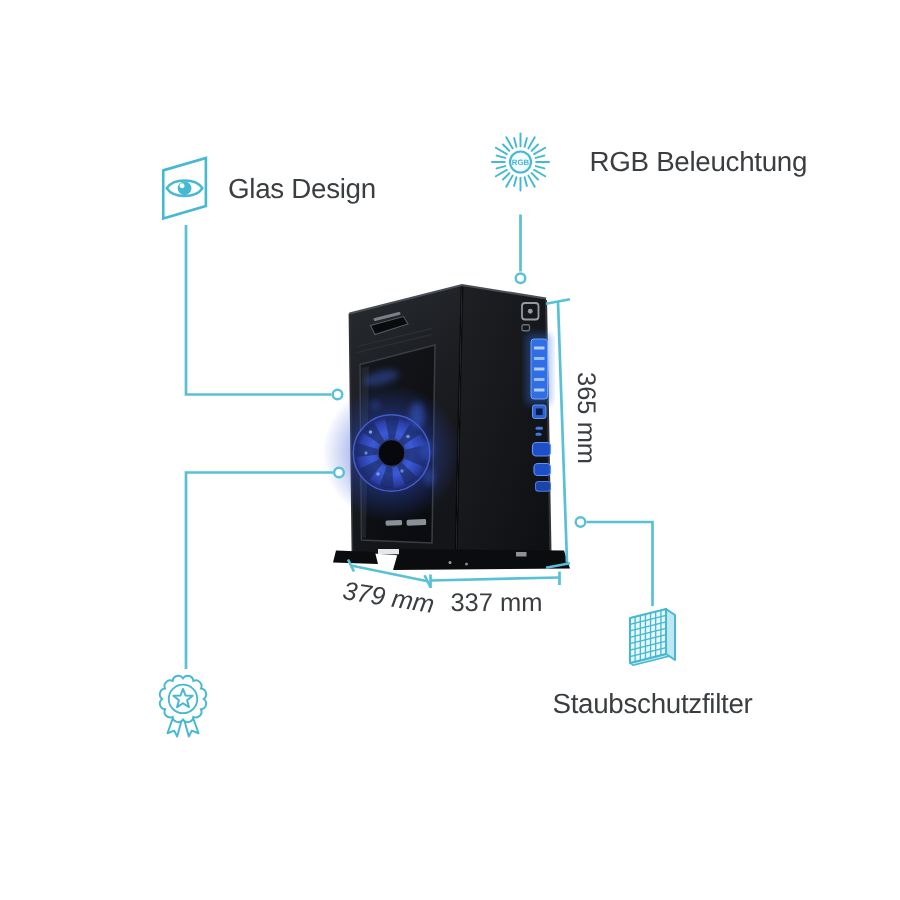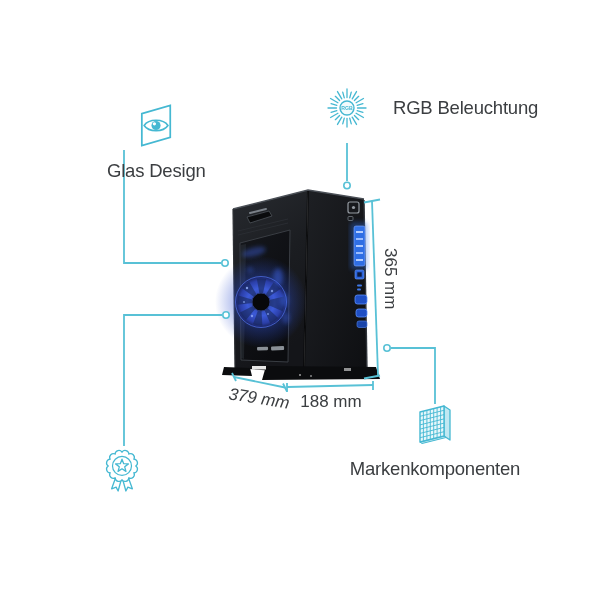--- a/index.html
+++ b/index.html
@@ -5,21 +5,21 @@
   html,body{margin:0;padding:0;background:#ffffff;}
   .canvas{
     position:relative;width:600px;height:600px;background:#ffffff;overflow:hidden;
     font-family:"Liberation Sans", sans-serif;color:#3b3e41;
   }
   .art{position:absolute;left:0;top:0;}
   .feature{position:absolute;display:flex;align-items:center;}
   .feature .label{
     font-size:18.5px;color:#3b3e41;letter-spacing:-0.2px;white-space:nowrap;
   }
-  .f-glas{left:107px;top:103px;gap:12px;flex-direction:column;}
+  .f-glas{left:107px;top:103px;gap:12px;}
   .f-rgb{left:327px;top:88px;gap:26px;}
   .f-marken{left:103px;top:446px;gap:9px;}
   .f-staub{left:365px;top:404px;width:140px;flex-direction:column;gap:10px;}
   .f-staub .label{text-align:center;}
   .dim{position:absolute;font-size:17px;color:#3b3e41;white-space:nowrap;text-align:center;}
   .dim-365{left:360px;top:268px;width:60px;transform:rotate(90deg);}
   .dim-379{left:222px;top:389px;width:74px;transform:rotate(9deg);font-style:italic;}
   .dim-188{left:294px;top:392px;width:74px;}
   svg{display:block;}
 </style>
@@ -233,20 +233,20 @@
         <line x1="21.1" y1="3.7" x2="21.1" y2="33.7"></line>
           <line x1="24.6" y1="2.9" x2="24.6" y2="32.9"></line>
         <line x1="4" y1="12.3" x2="28" y2="6.3"></line>
           <line x1="4" y1="16.6" x2="28" y2="10.6"></line>
         <line x1="4" y1="20.9" x2="28" y2="14.9"></line>
           <line x1="4" y1="25.1" x2="28" y2="19.1"></line>
         <line x1="4" y1="29.4" x2="28" y2="23.4"></line>
           <line x1="4" y1="33.7" x2="28" y2="27.7"></line>
       </g>
     </svg>
-    <span class="label">Markenkomponenten</span>
+    <span class="label">Staubschutzfilter</span>
   </div>
 
   <div class="dim dim-365">365 mm</div>
   <div class="dim dim-379">379 mm</div>
-  <div class="dim dim-188">188 mm</div>
+  <div class="dim dim-188">337 mm</div>
 
 </div>
 
 </body></html>

